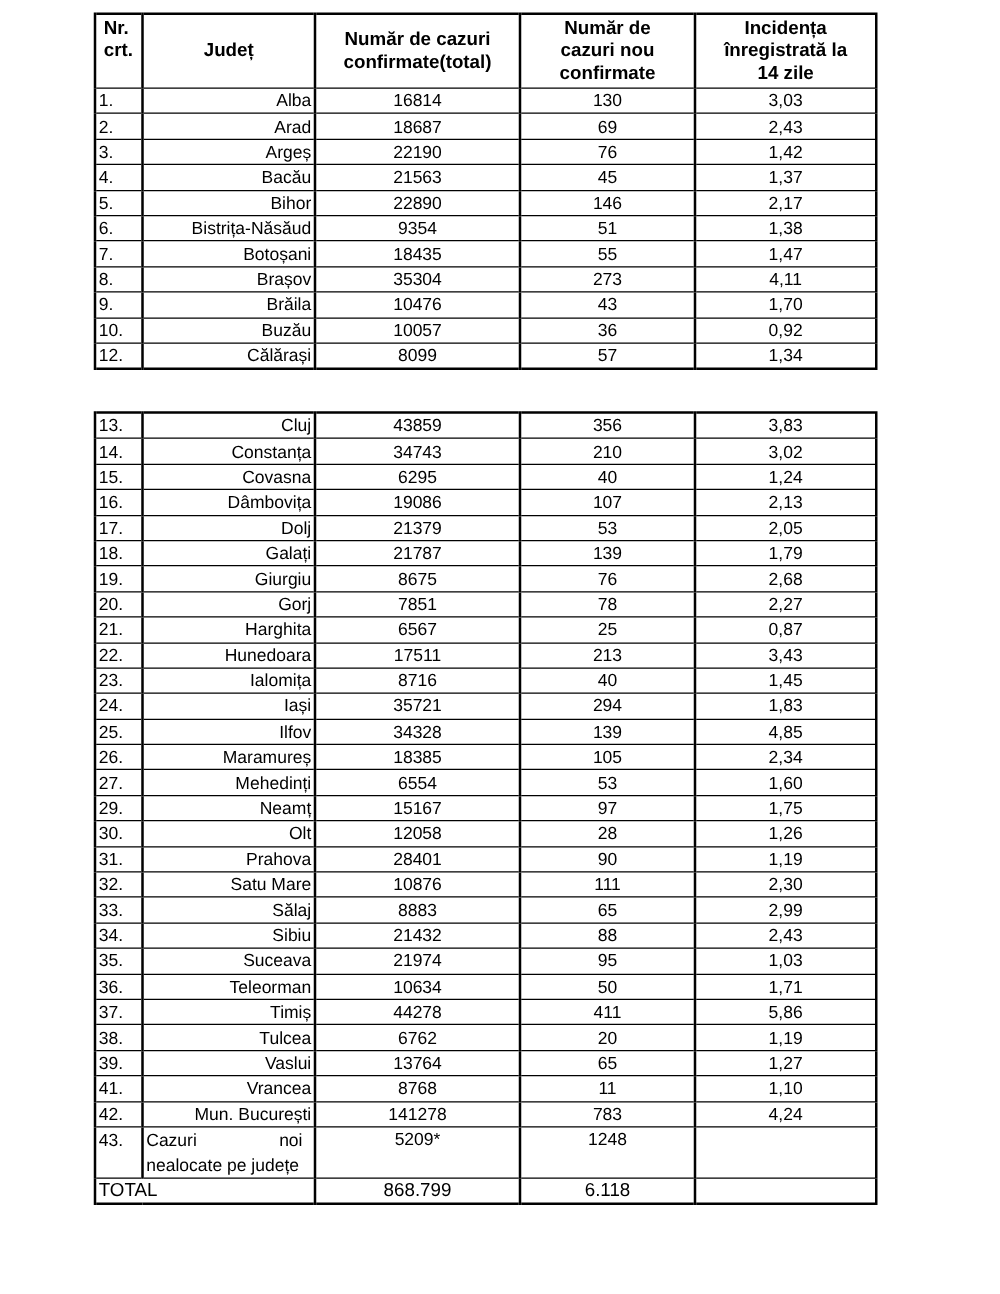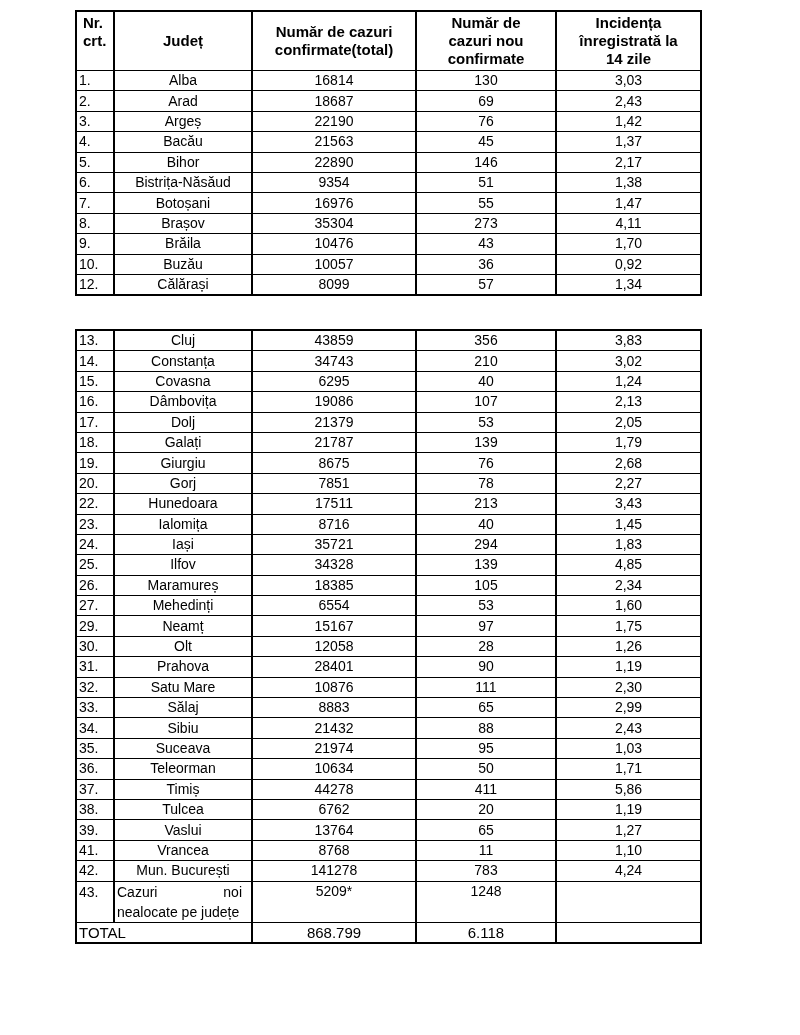--- a/index.html
+++ b/index.html
@@ -55,21 +55,21 @@
     line-height: 18px;
     padding: 2px 2px;
   }
   .tbl th.h-nr {
     text-align: left;
     padding-left: 6px;
     vertical-align: top;
   }
   .tbl td { height: 19.4px; vertical-align: middle; }
   .cell-nr    { text-align: left; padding-left: 7px; }
-  .cell-judet { text-align: center; padding-left: 8px; }
+  .cell-judet { text-align: right; padding-left: 8px; }
   .cell-num   { text-align: center; }
 
   tr.tall-row td { vertical-align: top; height: auto; }
   tr.tall-row .cell-judet {
     text-align: justify;
     text-align-last: auto;
     padding-right: 9px;
     line-height: 20px;
   }
   tr.tall-row .cell-nr { line-height: 20px; }
@@ -147,21 +147,21 @@
         <tr>
           <td class="cell-nr">6.</td>
           <td class="cell-judet">Bistrița-Năsăud</td>
           <td class="cell-num">9354</td>
           <td class="cell-num">51</td>
           <td class="cell-num">1,38</td>
         </tr>
         <tr>
           <td class="cell-nr">7.</td>
           <td class="cell-judet">Botoșani</td>
-          <td class="cell-num">16976</td>
+          <td class="cell-num">18435</td>
           <td class="cell-num">55</td>
           <td class="cell-num">1,47</td>
         </tr>
         <tr>
           <td class="cell-nr">8.</td>
           <td class="cell-judet">Brașov</td>
           <td class="cell-num">35304</td>
           <td class="cell-num">273</td>
           <td class="cell-num">4,11</td>
         </tr>
@@ -246,20 +246,27 @@
           <td class="cell-num">8675</td>
           <td class="cell-num">76</td>
           <td class="cell-num">2,68</td>
         </tr>
         <tr>
           <td class="cell-nr">20.</td>
           <td class="cell-judet">Gorj</td>
           <td class="cell-num">7851</td>
           <td class="cell-num">78</td>
           <td class="cell-num">2,27</td>
+        </tr>
+        <tr>
+          <td class="cell-nr">21.</td>
+          <td class="cell-judet">Harghita</td>
+          <td class="cell-num">6567</td>
+          <td class="cell-num">25</td>
+          <td class="cell-num">0,87</td>
         </tr>
         <tr>
           <td class="cell-nr">22.</td>
           <td class="cell-judet">Hunedoara</td>
           <td class="cell-num">17511</td>
           <td class="cell-num">213</td>
           <td class="cell-num">3,43</td>
         </tr>
         <tr>
           <td class="cell-nr">23.</td>

